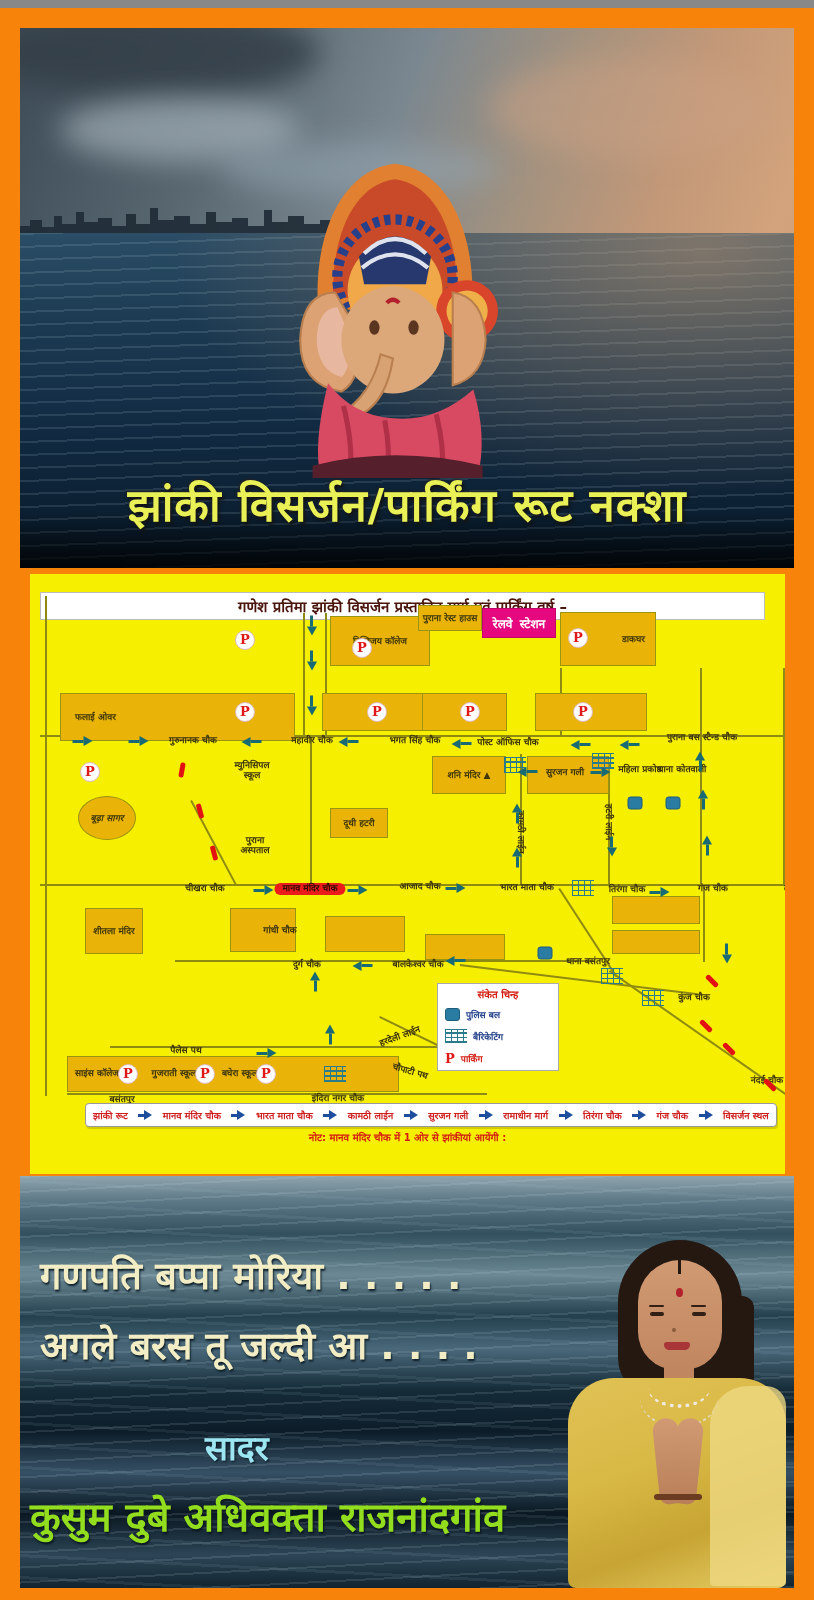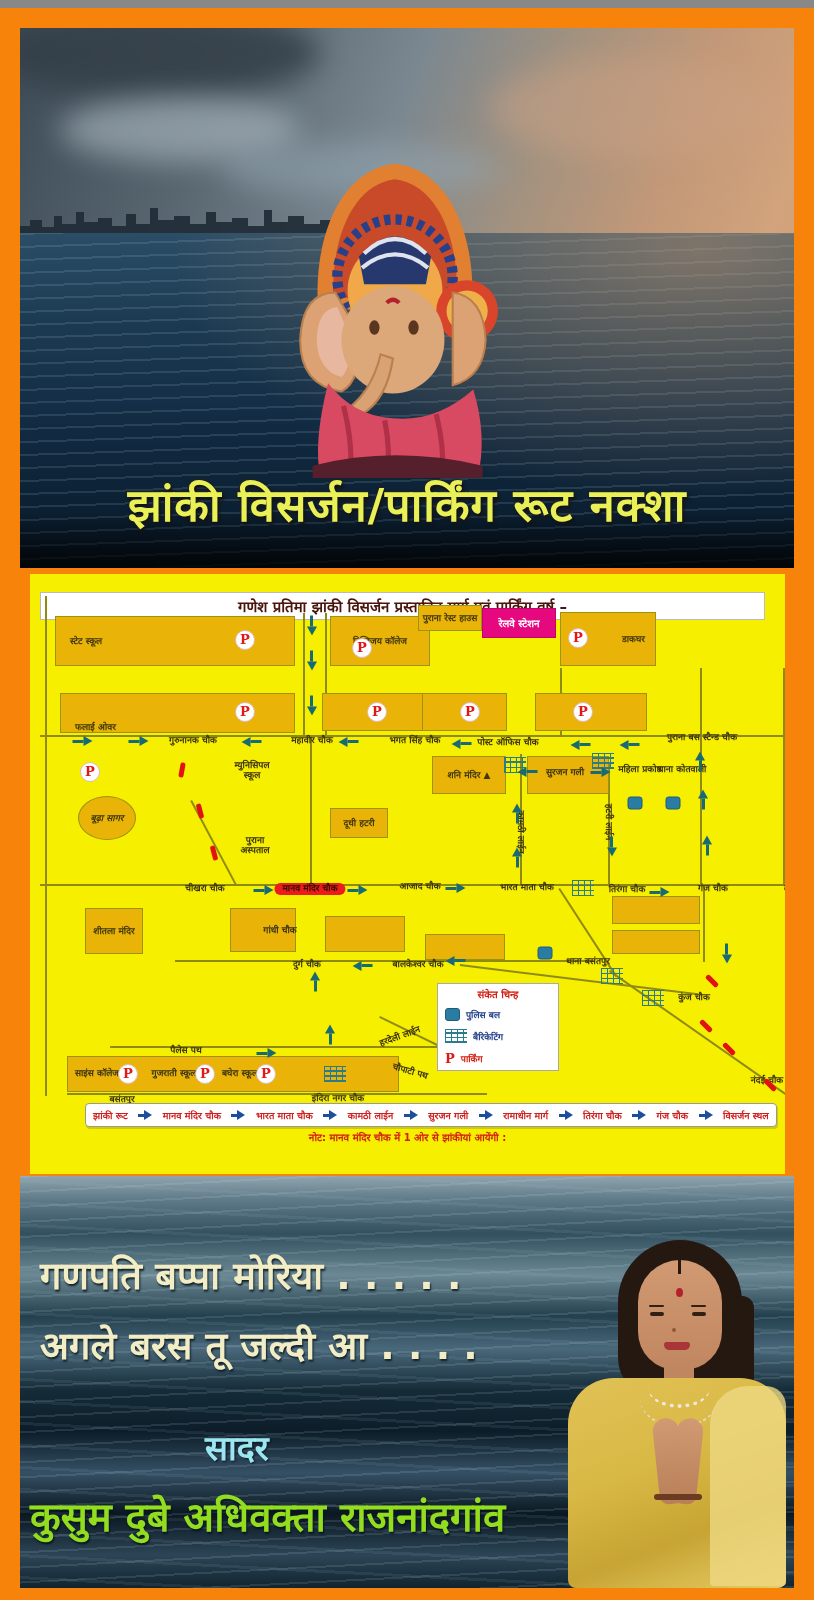--- a/index.html
+++ b/index.html
@@ -57,21 +57,21 @@
   .arrow.up{transform:translate(-50%,-50%) rotate(270deg);}
   .arrow.down{transform:translate(-50%,-50%) rotate(90deg);}
   .rdash{position:absolute;width:15px;height:5px;background:#e31212;border-radius:2px;z-index:4;}
   .psq{position:absolute;width:15px;height:13px;background:#2b7ca3;border:1px solid #1c5c7c;border-radius:3px;
     transform:translate(-50%,-50%);z-index:4;}
   .barr{position:absolute;width:22px;height:16px;transform:translate(-50%,-50%);z-index:3;
     background:repeating-linear-gradient(0deg,#2a7c8c 0 1.5px,transparent 1.5px 5px),
                repeating-linear-gradient(90deg,#2a7c8c 0 1.5px,transparent 1.5px 6px);}
   .magenta{position:absolute;background:#e5087e;border:1px solid #c00668;display:flex;align-items:center;
     justify-content:center;z-index:3;}
-  .magenta .bl{font-size:10px;font-weight:bold;color:#fff;}
+  .magenta .bl{font-size:12px;font-weight:bold;color:#fff;font-family:Liberation Mono, monospace;}
   .legend{position:absolute;left:407px;top:409px;width:122px;height:88px;background:#fff;border:1px solid #aaa;
     padding:3px 7px;z-index:5;}
   .legend-title{font-size:10px;font-weight:bold;color:#d42014;text-align:center;margin-bottom:2px;}
   .lrow{display:flex;align-items:center;gap:6px;height:22px;}
   .lrow .ltext{font-size:9px;font-weight:bold;color:#23418c;}
   .lrow .psq2{width:15px;height:13px;background:#2b7ca3;border:1px solid #1c5c7c;border-radius:3px;}
   .lrow .barr2{width:22px;height:14px;
     background:repeating-linear-gradient(0deg,#2a7c8c 0 1.5px,transparent 1.5px 4.5px),
                repeating-linear-gradient(90deg,#2a7c8c 0 1.5px,transparent 1.5px 6px);}
   .lrow .pred{color:#e01818;font-weight:bold;font-size:13px;font-family:"DejaVu Serif",serif;}
@@ -191,33 +191,30 @@
         <div class="road" style="position: absolute; left: 578px; top: 190px; width: 2px; height: 122px;"></div>
         <div class="road" style="position: absolute; left: 670px; top: 94px; width: 2px; height: 218px;"></div>
         <div class="road" style="position: absolute; left: 673px; top: 312px; width: 2px; height: 76px;"></div>
         <div class="road" style="position: absolute; left: 15px; top: 22px; width: 2px; height: 500px;"></div>
         <div class="road" style="position: absolute; left: 753px; top: 94px; width: 2px; height: 218px;"></div>
         <div class="road" style="position: absolute; left: 530px; top: 314px; width: 105px; height: 2px; transform: rotate(57deg);"></div>
         <div class="road" style="position: absolute; left: 580px; top: 396px; width: 240px; height: 2px; transform: rotate(35deg);"></div>
         <div class="road" style="position: absolute; left: 162px; top: 226px; width: 95px; height: 2px; transform: rotate(62deg);"></div>
         <div class="road" style="position: absolute; left: 350px; top: 442px; width: 120px; height: 2px; transform: rotate(26deg);"></div>
         <div class="road" style="position: absolute; left: 430px; top: 390px; width: 240px; height: 2px; transform: rotate(7deg);"></div>
-        <div class="bld lab-left" style="position: absolute; left: 25px; top: 42px; width: 240px; height: 50px;">
-          <span class="bl">स्टेट स्कूल</span>
-        </div>
         <div class="bld" style="position: absolute; left: 300px; top: 42px; width: 100px; height: 50px;">
           <span class="bl">दिग्विजय कॉलेज</span>
         </div>
         <div class="bld" style="position: absolute; left: 388px; top: 31px; width: 64px; height: 26px;">
           <span class="bl">पुराना रेस्ट हाउस</span>
         </div>
         <div class="bld lab-right" style="position: absolute; left: 530px; top: 38px; width: 96px; height: 54px;">
           <span class="bl">डाकघर</span>
         </div>
-        <div class="bld lab-left" style="position: absolute; left: 30px; top: 119px; width: 235px; height: 40px; align-items: flex-end;">
+        <div class="bld lab-left" style="position: absolute; left: 30px; top: 119px; width: 235px; height: 48px;">
           <span class="bl">फलाई ओवर</span>
         </div>
         <div class="bld" style="position: absolute; left: 292px; top: 119px; width: 108px; height: 38px;"></div>
         <div class="bld" style="position: absolute; left: 392px; top: 119px; width: 85px; height: 38px;"></div>
         <div class="bld" style="position: absolute; left: 505px; top: 119px; width: 112px; height: 38px;"></div>
         <div class="bld" style="position: absolute; left: 402px; top: 182px; width: 74px; height: 38px;">
           <span class="bl">शनि मंदिर ▲</span>
         </div>
         <div class="bld" style="position: absolute; left: 497px; top: 182px; width: 82px; height: 38px;"></div>
         <div class="bld" style="position: absolute; left: 300px; top: 234px; width: 58px; height: 30px;">

